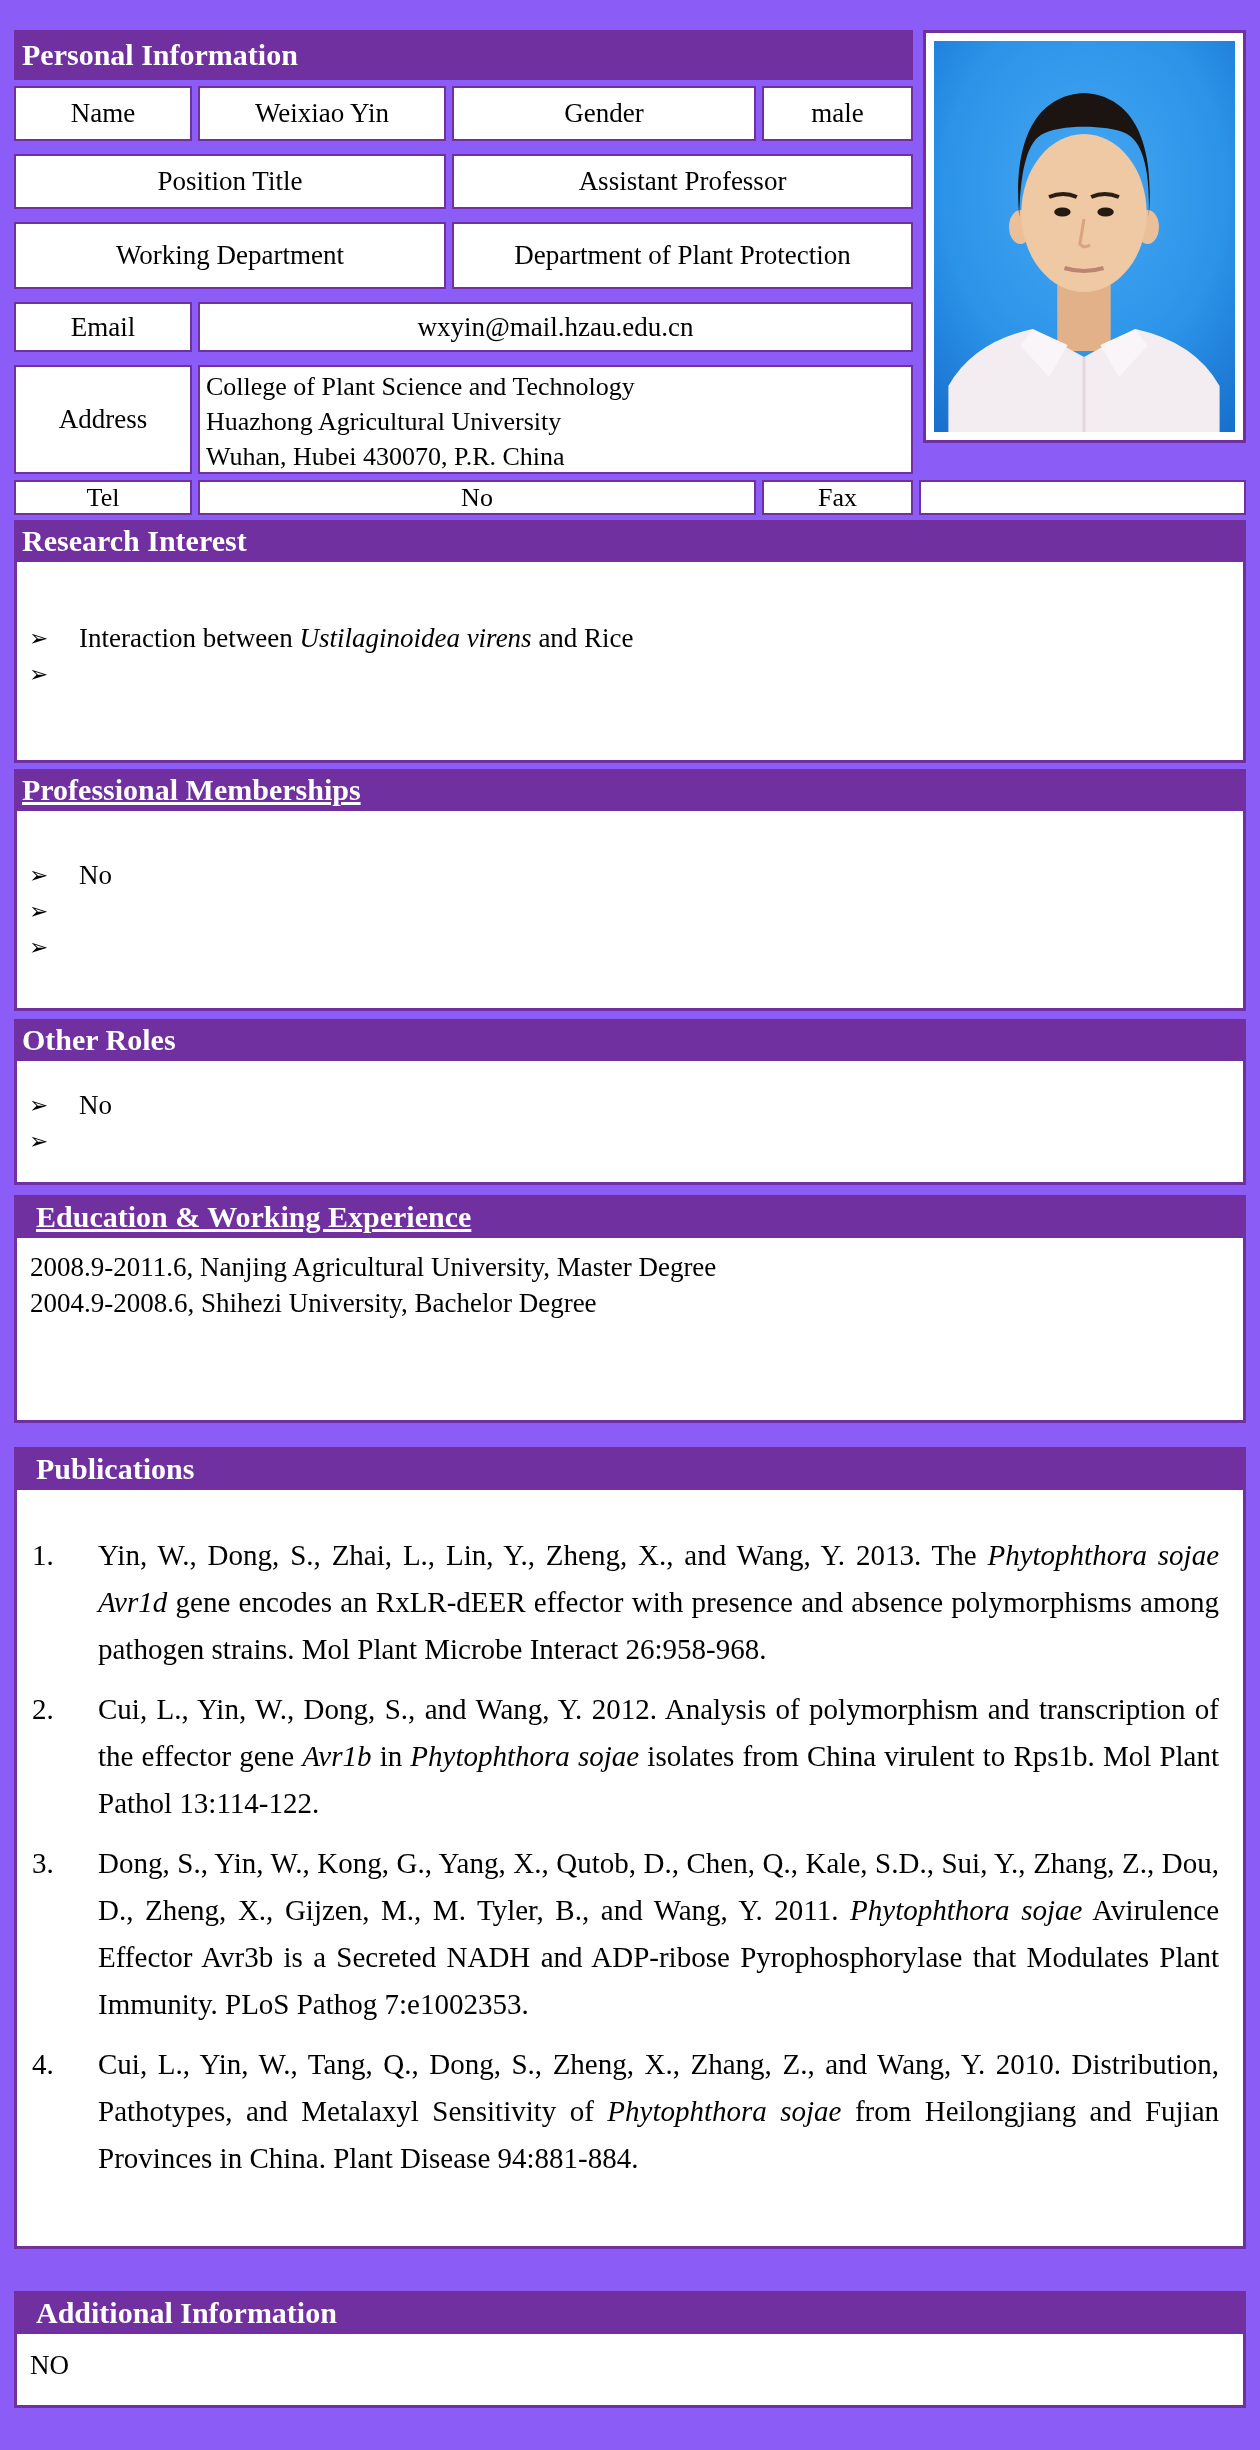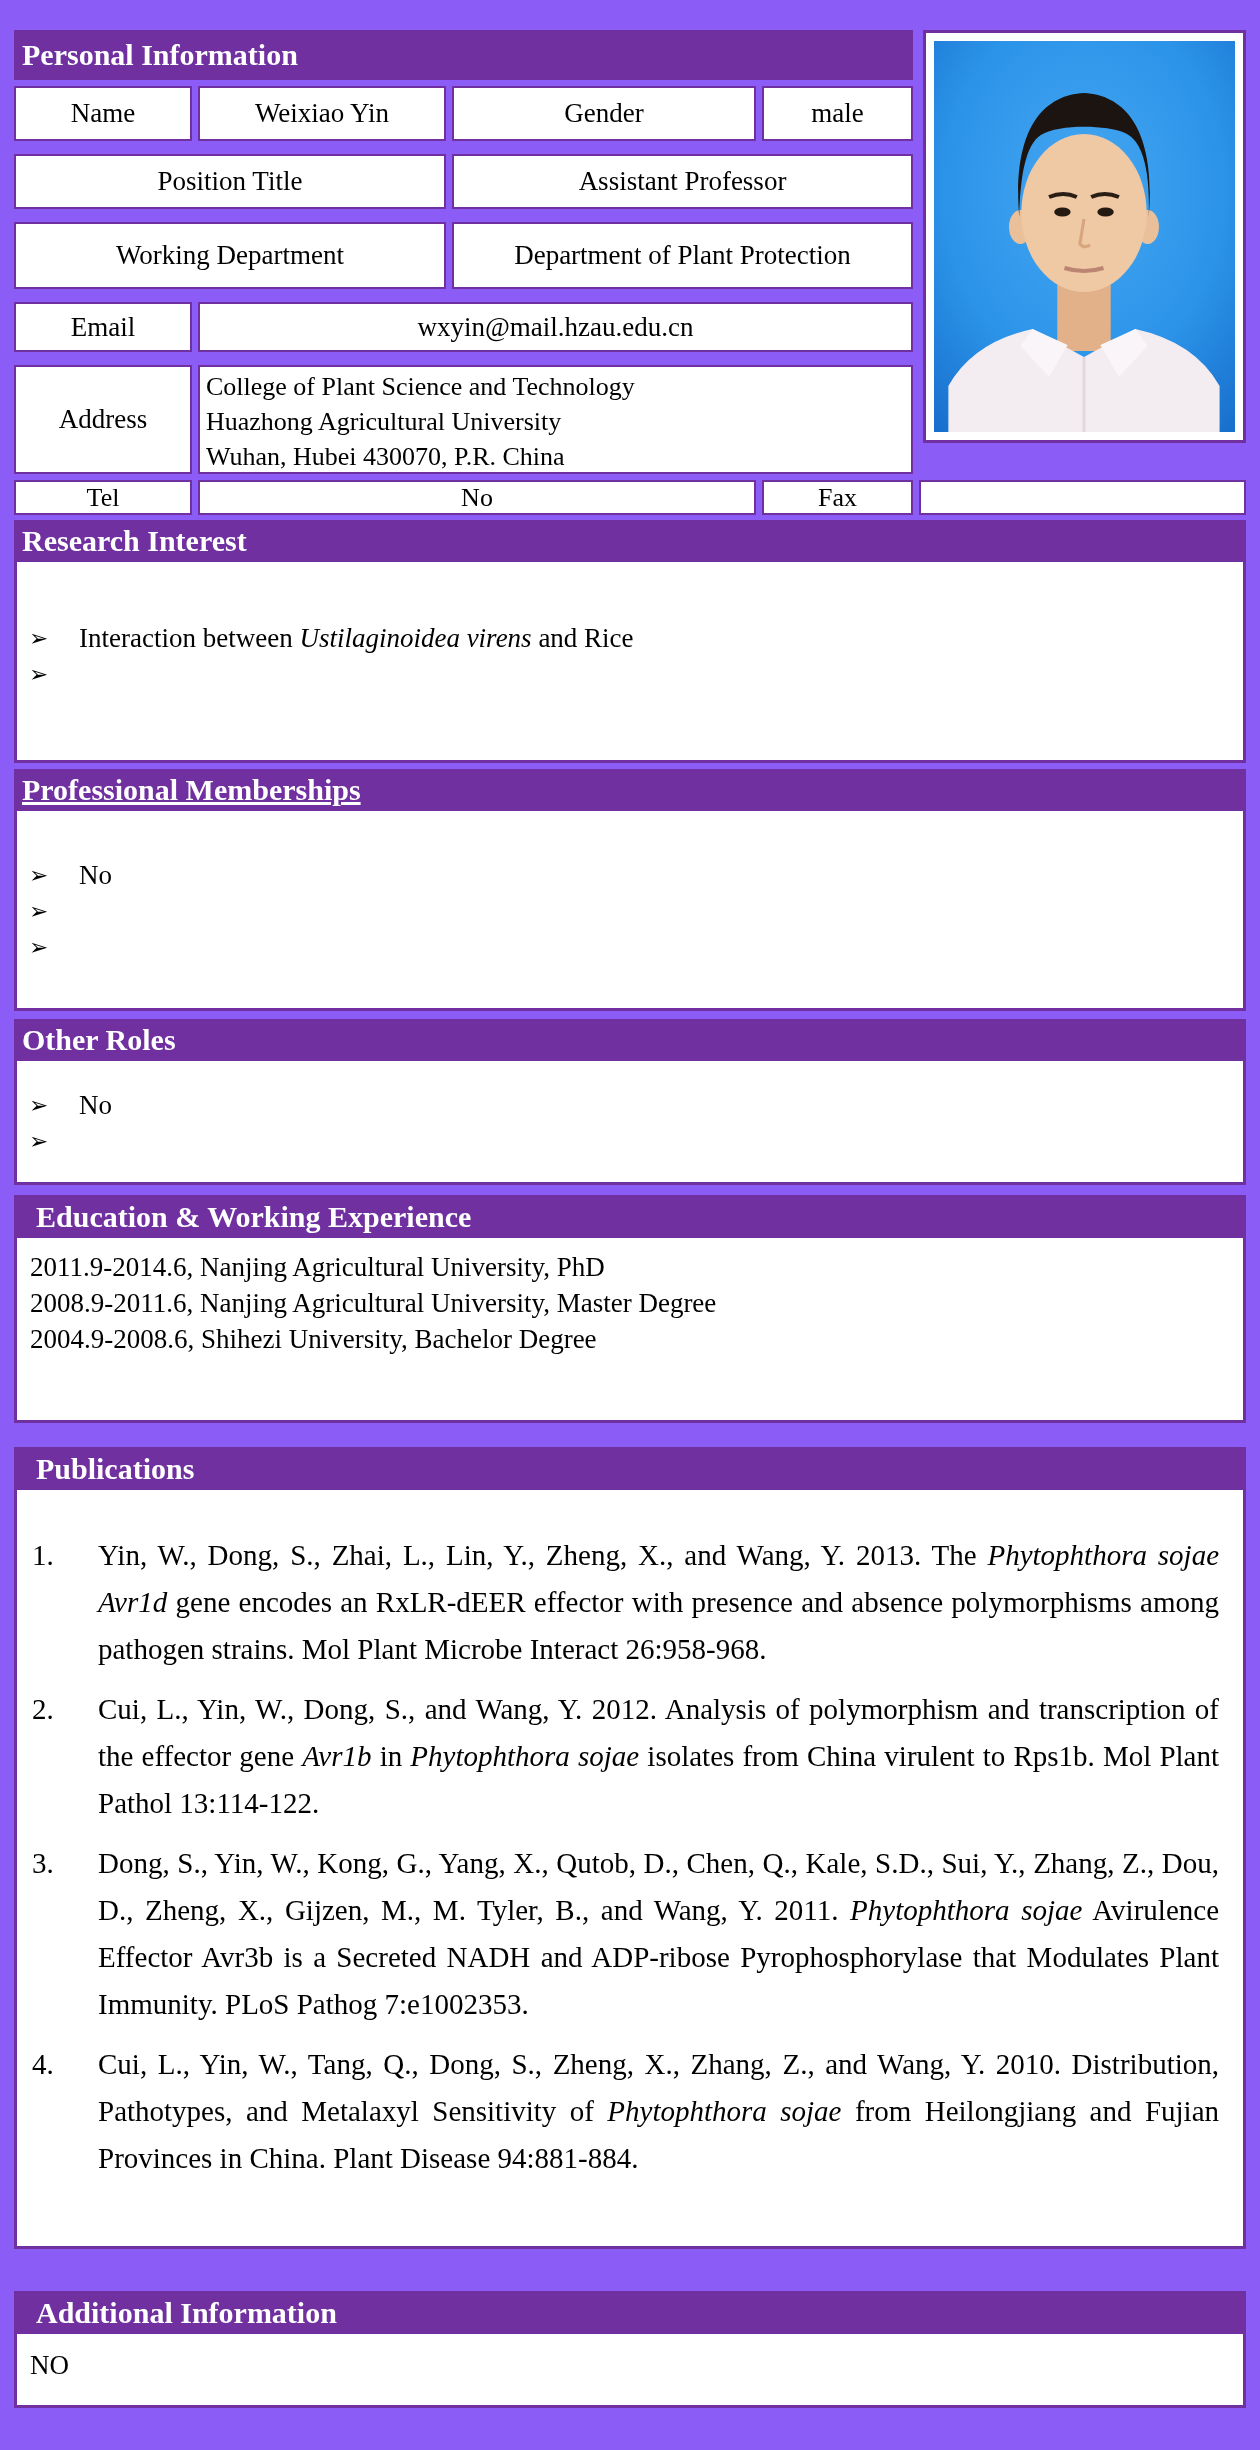--- a/index.html
+++ b/index.html
@@ -127,21 +127,21 @@
   
   .box-additional{
     height:74px;
     padding:16px 0 0 13px;
     font-size:27px;
   }
   
   .mt5{margin-top:5px;}
   .mt6{margin-top:6px;text-decoration:underline;}
   .mt8{margin-top:8px;}
-  .mt10{margin-top:10px;}
+  .mt10{margin-top:10px;text-decoration:underline;}
   .mt24{margin-top:24px;}
   .mt42{margin-top:42px;}
 </style>
 </head>
 <body>
 
 <div class="page">
 
   <div class="top">
     <div class="pi-left">
@@ -251,21 +251,20 @@
         <span class="bullet-text"><span>No</span></span>
       </div>
       <div class="bullet-row">
         <span class="bullet-glyph">➢</span>
         <span class="bullet-text"></span>
       </div>
     </div>
 
   <div class="sec-header h43 wide-pad mt10">Education &amp; Working Experience</div>
   <div class="box box-education">
-      <div>2011.9-2014.6, Nanjing Agricultural University, PhD</div>
       <div>2008.9-2011.6, Nanjing Agricultural University, Master Degree</div>
       <div>2004.9-2008.6, Shihezi University, Bachelor Degree</div>
     </div>
 
   <div class="sec-header h43 wide-pad mt24">Publications</div>
   <div class="box box-pubs">
       <div class="pub-item">
         <span class="pub-num">1.</span>
         <div class="pub-text"><span>Yin, W., Dong, S., Zhai, L., Lin, Y., Zheng, X., and Wang, Y. 2013. The </span><span class="it">Phytophthora sojae Avr1d</span><span> gene encodes an RxLR-dEER effector with presence and absence polymorphisms among pathogen strains. Mol Plant Microbe Interact 26:958-968.</span></div>
       </div>

